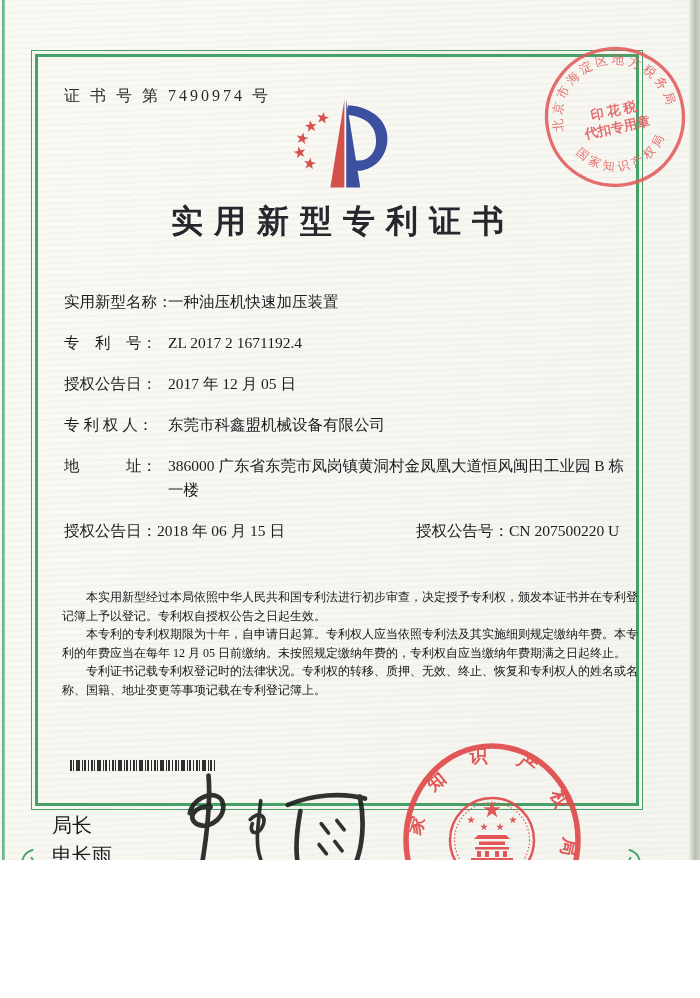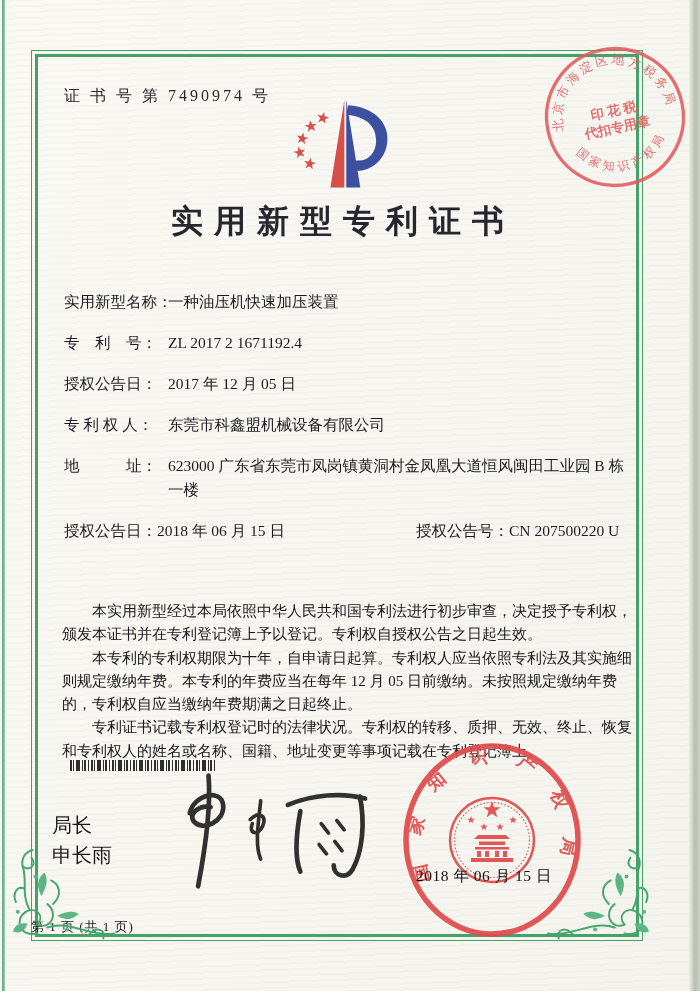--- a/index.html
+++ b/index.html
@@ -1,17 +1,17 @@
 <!DOCTYPE html>
 <html><head>
 <meta charset="utf-8">
 <style>
   html,body{margin:0;padding:0;}
   body{width:700px;height:998px;font-family:"Liberation Serif","DejaVu Serif",serif;}
-  .page{position:relative;width:700px;height:991px;overflow:hidden;
+  .page{position:relative;width:700px;height:860px;overflow:hidden;
     background:
       repeating-linear-gradient(178deg, rgba(175,195,175,0.07) 0 2px, rgba(255,255,255,0) 2px 6px),
       linear-gradient(115deg,#faf9f4 0%,#f7f6f1 55%,#f4f3ee 100%);
   }
   
   .edge-left{position:absolute;left:2px;top:0;bottom:0;width:3px;
     background:linear-gradient(to right,#58a97c,#9ccdb0);}
   .edge-right{position:absolute;right:0;top:0;bottom:0;width:11px;
     background:linear-gradient(to right,#eceee8,#b6bfb1 55%,#cdd4c9);}
   
@@ -29,21 +29,21 @@
   
   .fields{position:absolute;left:64px;top:290px;width:578px;font-size:15.5px;color:#1c1c20;}
   .frow{margin-bottom:17px;line-height:24px;white-space:nowrap;}
   .frow.wrap{white-space:normal;}
   .flabel{display:inline-block;width:104px;white-space:pre;vertical-align:top;}
   .fvalue{display:inline-block;vertical-align:top;max-width:458px;white-space:normal;}
   .frow-double{display:flex;line-height:24px;}
   .fcol1{width:352px;flex:none;white-space:nowrap;}
   .fcol2{white-space:nowrap;}
   
-  .bodytext{position:absolute;left:62px;top:600px;width:580px;font-size:15px;
+  .bodytext{position:absolute;left:62px;top:588px;width:580px;font-size:12px;
     line-height:1.55;color:#17171a;}
   .bodytext p{margin:0;text-indent:2em;}
   
   .barcode{position:absolute;left:70px;top:760px;width:146px;height:11px;
     background-image:
       repeating-linear-gradient(90deg,#2e2e2e 0 1px,transparent 1px 3px),
       repeating-linear-gradient(90deg,#2e2e2e 0 2px,transparent 2px 7px);}
   .director{position:absolute;left:52px;top:812px;font-size:20px;color:#1b1b1e;line-height:30px;font-family:Liberation Mono, monospace;}
   .signature{position:absolute;left:148px;top:768px;width:240px;height:128px;}
   .seal{position:absolute;left:397px;top:740px;width:190px;height:200px;opacity:0.93;}
@@ -105,21 +105,21 @@
     <div class="frow">
       <span class="flabel">专　利　号：</span><span class="fvalue">ZL 2017 2 1671192.4</span>
     </div>
     <div class="frow">
       <span class="flabel">授权公告日：</span><span class="fvalue">2017 年 12 月 05 日</span>
     </div>
     <div class="frow">
       <span class="flabel">专 利 权 人：</span><span class="fvalue">东莞市科鑫盟机械设备有限公司</span>
     </div>
     <div class="frow wrap">
-      <span class="flabel">地　　　址：</span><span class="fvalue">623000 广东省东莞市凤岗镇黄洞村金凤凰大道恒风闽田工业园 B 栋一楼</span>
+      <span class="flabel">地　　　址：</span><span class="fvalue">386000 广东省东莞市凤岗镇黄洞村金凤凰大道恒风闽田工业园 B 栋一楼</span>
     </div>
     <div class="frow-double">
       <div class="fcol1">
         <span>授权公告日：</span><span>2018 年 06 月 15 日</span>
       </div>
       <div class="fcol2">
         <span>授权公告号：</span><span>CN 207500220 U</span>
       </div>
     </div>
   </div>

